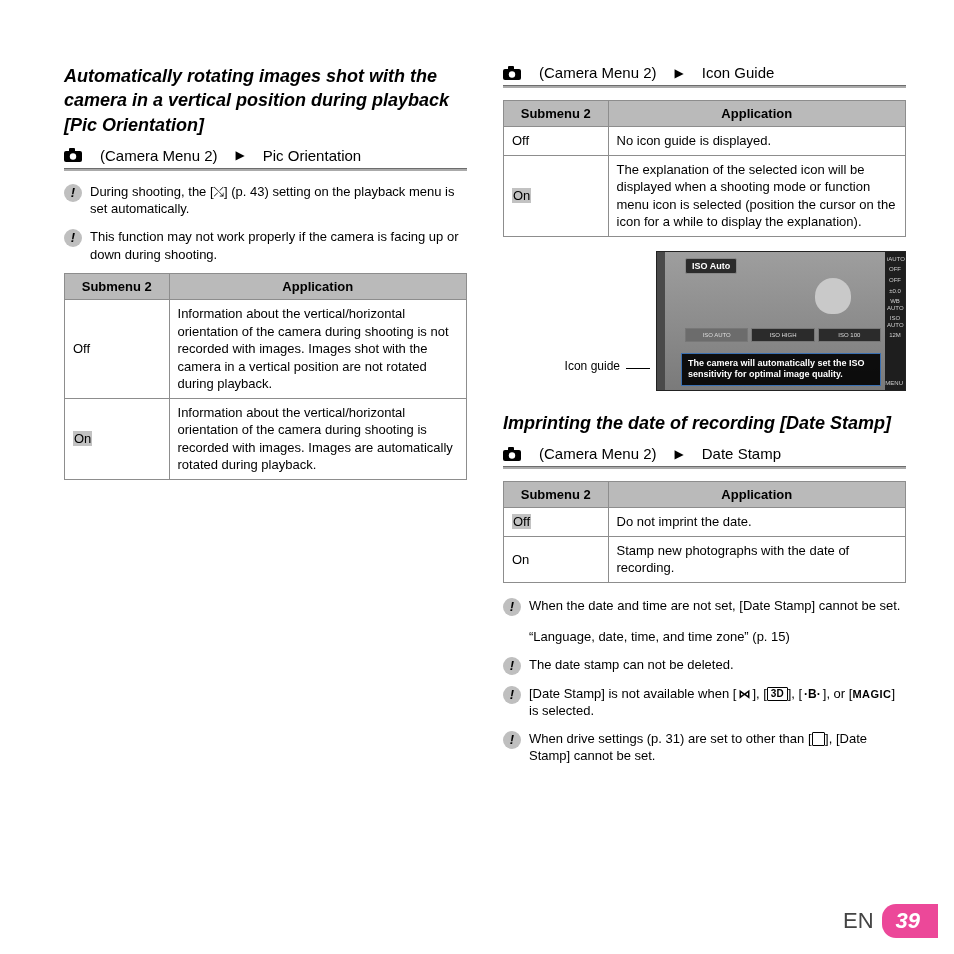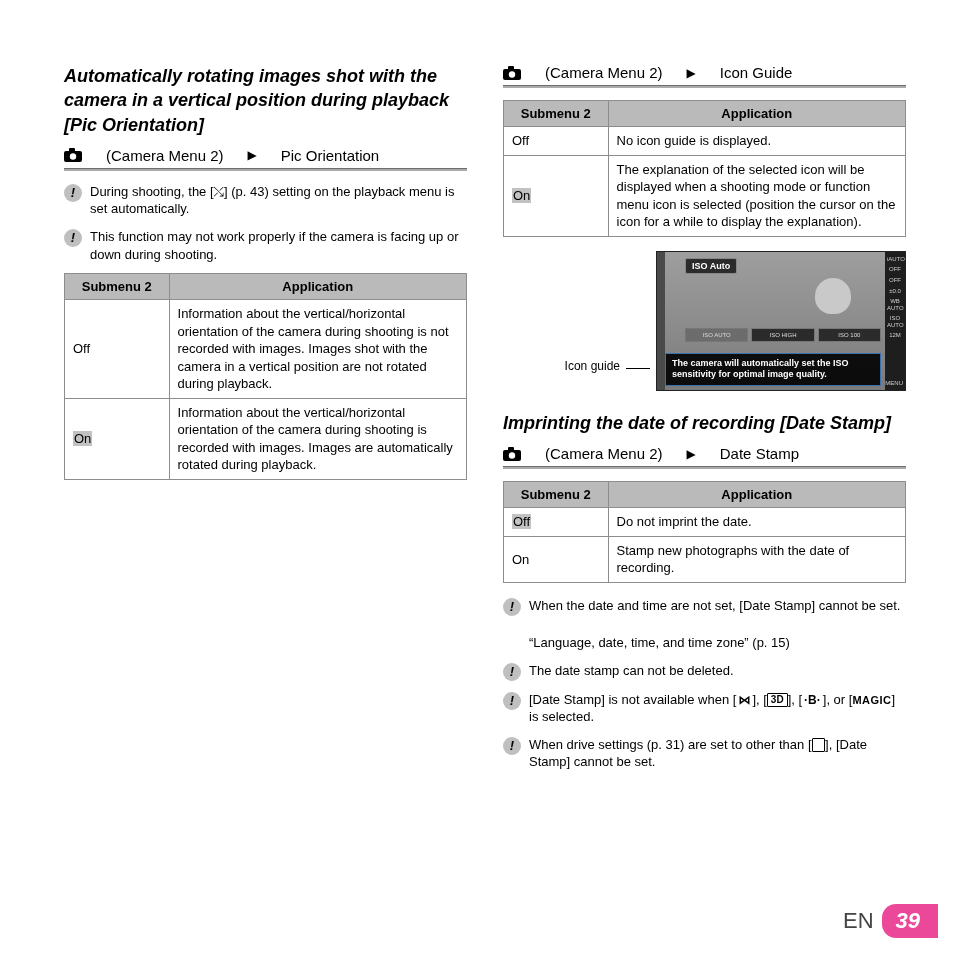--- a/index.html
+++ b/index.html
@@ -22,21 +22,21 @@
   h2.section-title {
     font-style: italic;
     font-weight: bold;
     font-size: 18px;
     line-height: 1.35;
     margin-bottom: 10px;
   }
   .menu-path {
     display: flex;
     align-items: center;
-    gap: 24px;
+    gap: 18px;
     font-size: 15px;
     margin-bottom: 4px;
   }
   .menu-path .cam-icon {
     display: inline-flex;
     align-items: center;
     justify-content: center;
   }
   .menu-path .cam-icon svg { display: block; }
   .menu-path .arrow { font-size: 12px; }
@@ -63,21 +63,21 @@
     color: #000;
     font-weight: bold;
     font-style: italic;
     font-size: 13px;
     display: flex;
     align-items: center;
     justify-content: center;
     margin-top: 1px;
   }
   .note .text { flex: 1; }
-  .note .text .line2 { margin-top: 20px; }
+  .note .text .line2 { margin-top: 14px; }
   table.submenu {
     width: 100%;
     border-collapse: collapse;
     font-size: 13px;
     margin-bottom: 14px;
   }
   table.submenu th, table.submenu td {
     border: 1px solid #8d8d8d;
     padding: 5px 8px;
     text-align: left;
@@ -181,21 +181,21 @@
     border: 1px solid #777;
     color: #ddd;
     font-size: 6px;
     display: flex;
     align-items: center;
     justify-content: center;
   }
   .lcd .bottom-icons span.hl-icon { background: #6c6c6c; }
   .lcd .tip {
     position: absolute;
-    left: 8px; right: 24px; bottom: 4px;
+    left: 24px; right: 24px; bottom: 4px;
     background: rgba(0,0,0,0.9);
     color: #fff;
     font-size: 9px;
     font-weight: bold;
     line-height: 1.25;
     padding: 4px 6px;
     border: 1px solid #3a6fb0;
   }
   .lcd .menu-tag {
     position: absolute;

